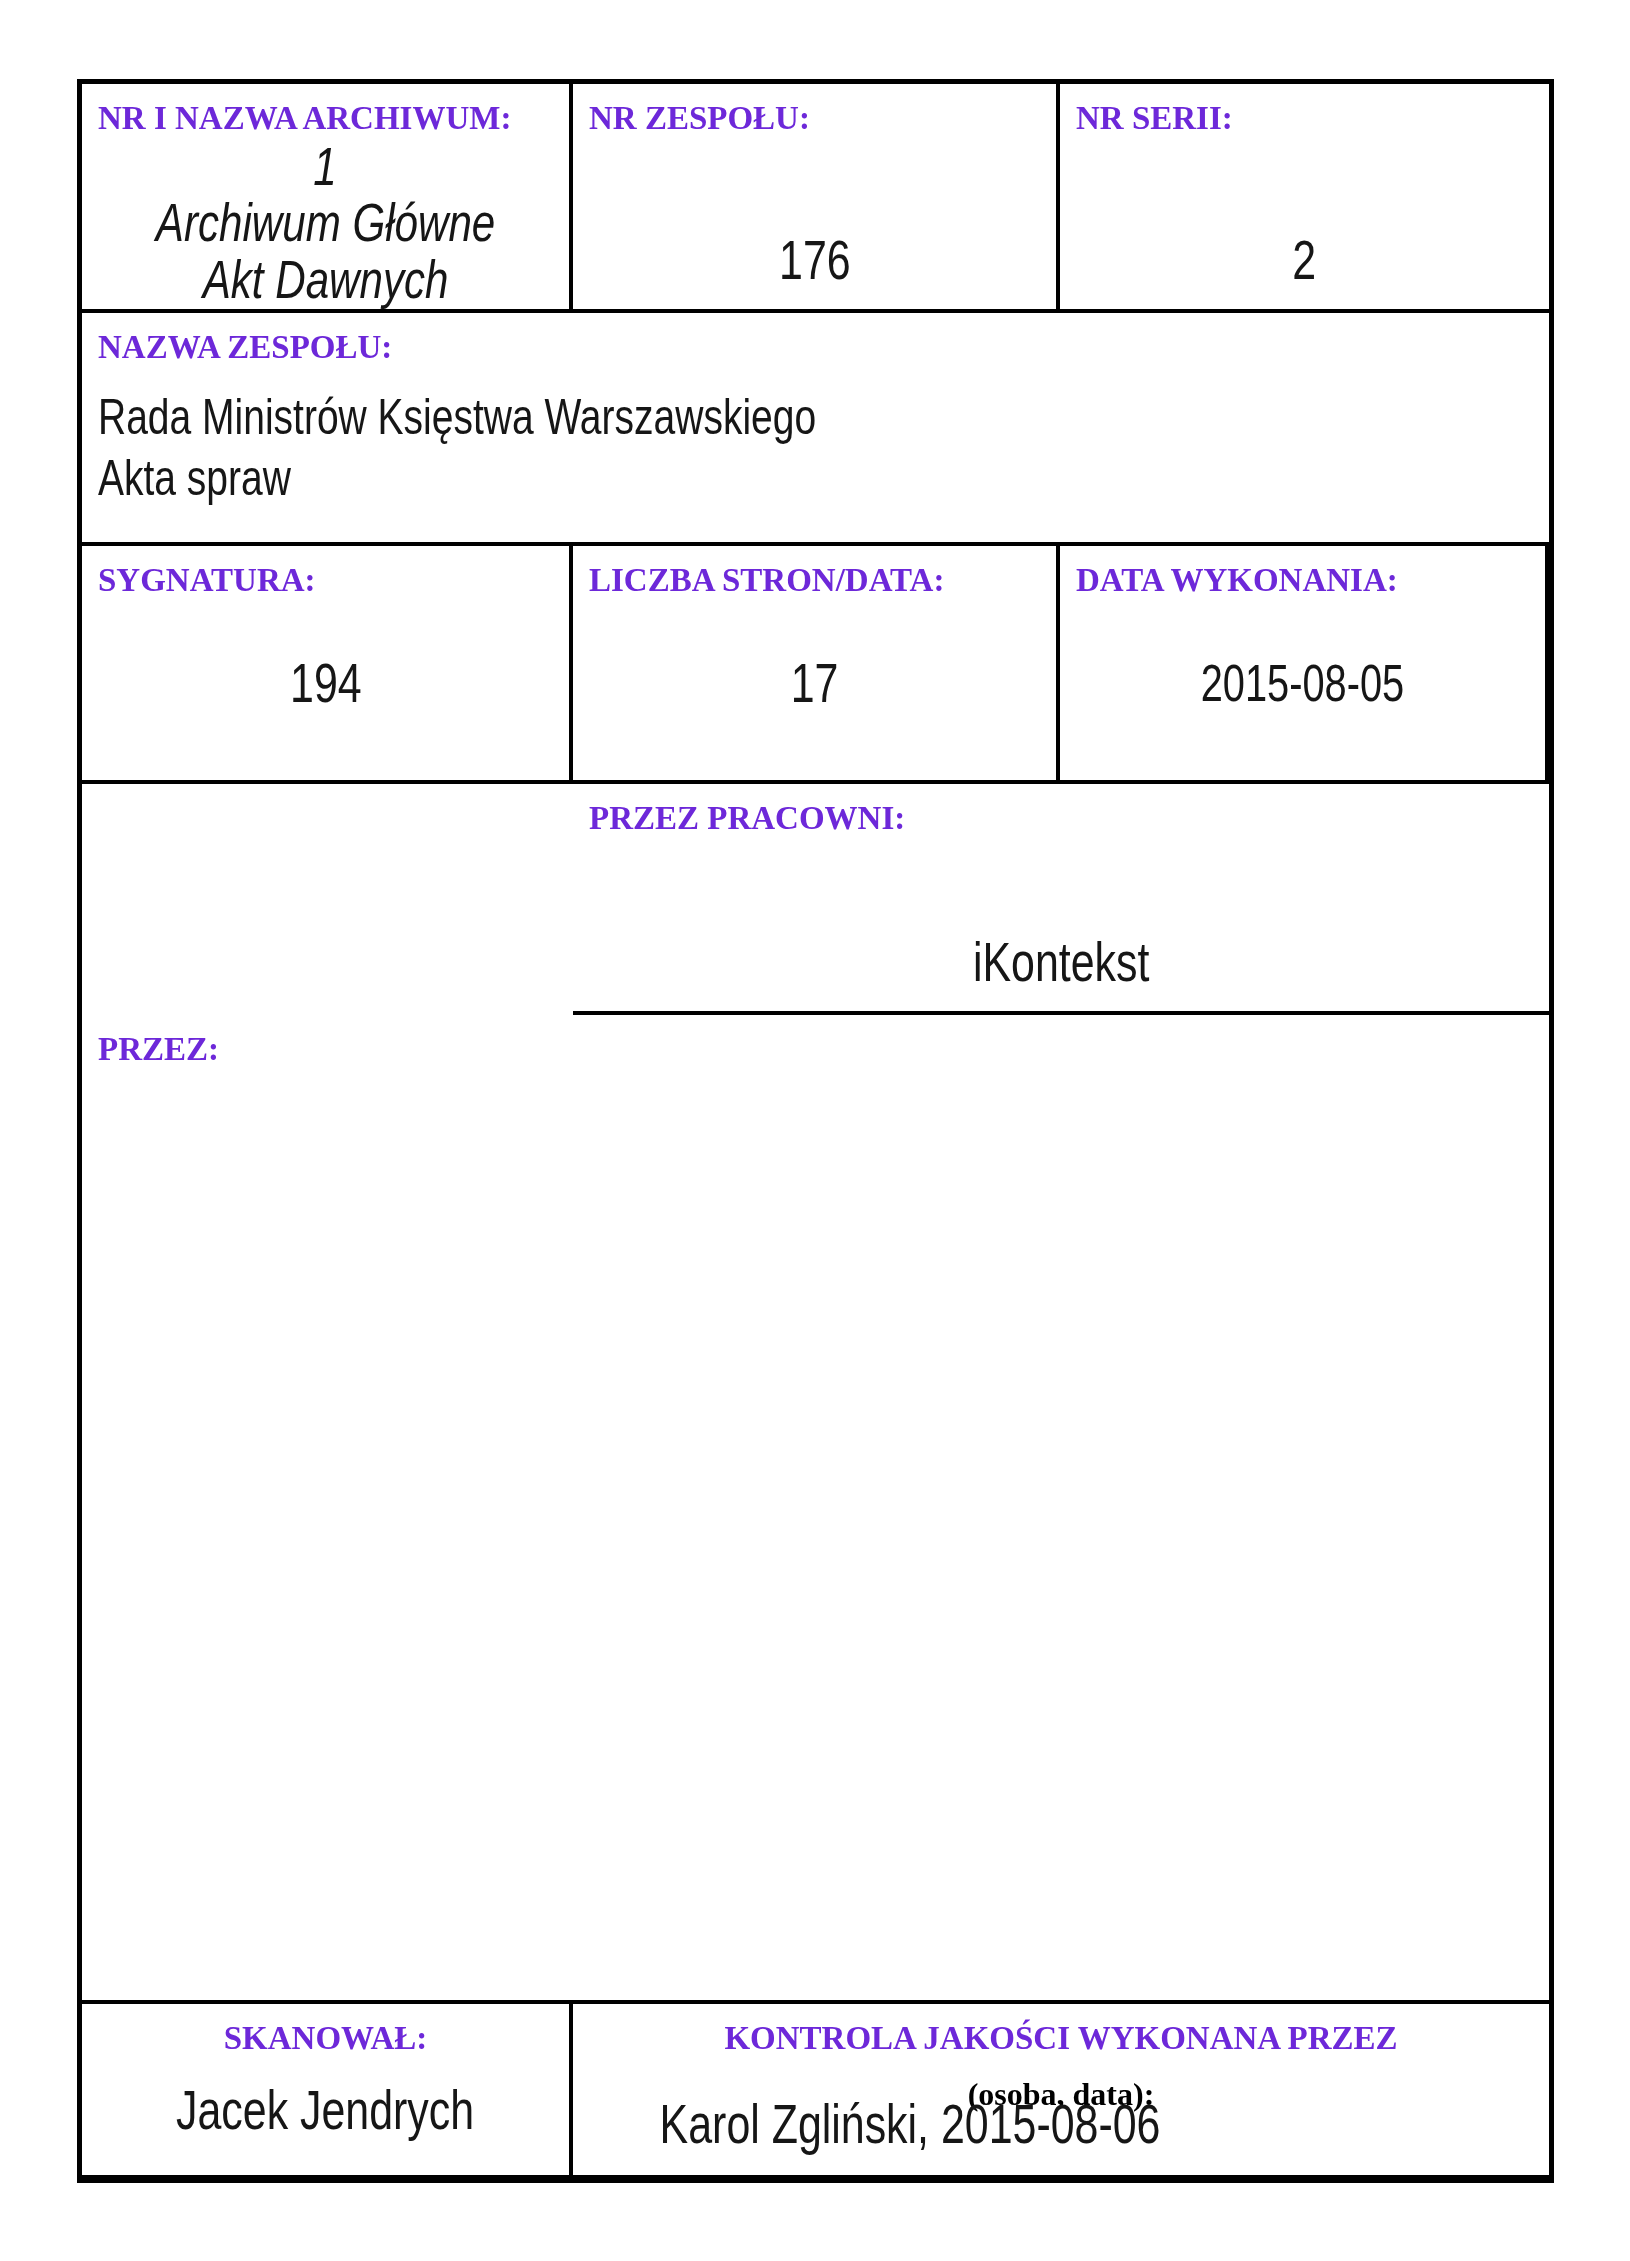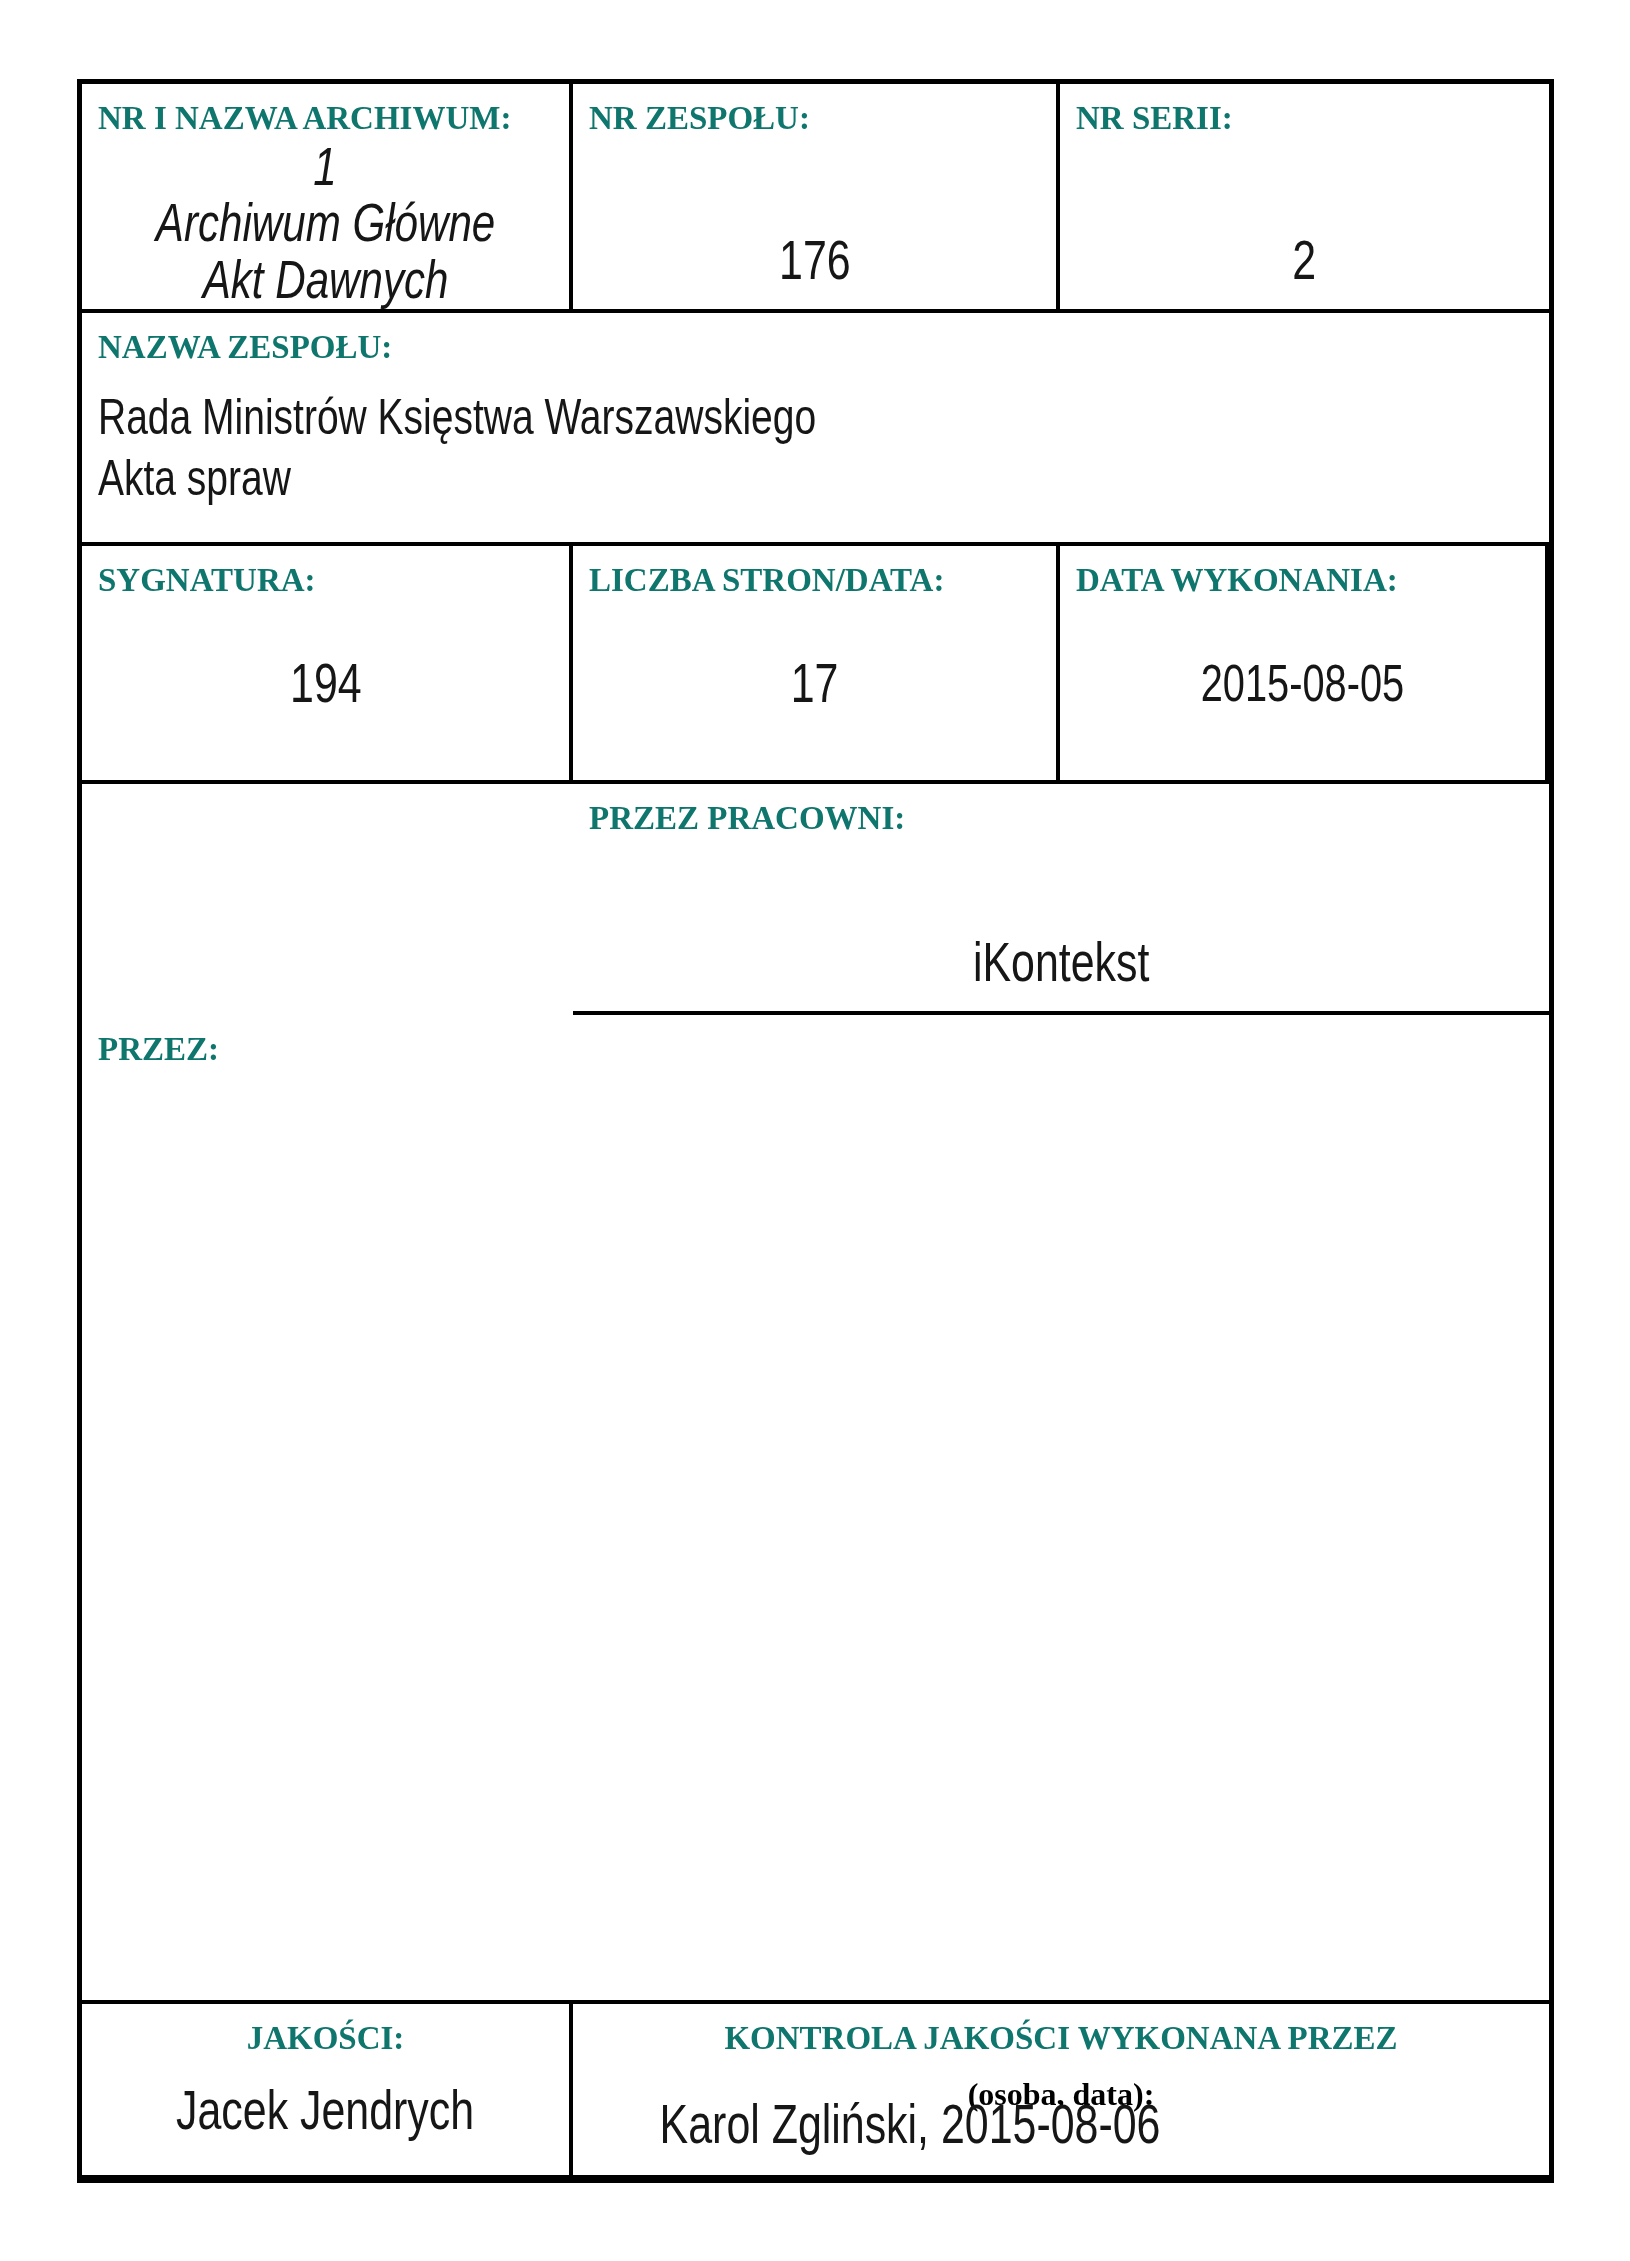--- a/index.html
+++ b/index.html
@@ -41,21 +41,21 @@
   .b-b { border-bottom: 4.6px solid #000; }
   .span-all { grid-column: 1 / 4; }
   .span-23 { grid-column: 2 / 4; }
 
   .label {
     font-family: "Liberation Serif", serif;
     font-weight: 700;
     font-size: 33px;
     line-height: 1.1;
     letter-spacing: 0px;
-    color: #0f766e;
+    color: #6d28d9;
     flex: 0 0 auto;
   }
   .label.center { text-align: center; }
   .label-sub {
     font-family: "Liberation Serif", serif;
     font-weight: 700;
     font-size: 32px;
     text-align: center;
     margin-top: 20px;
     flex: 0 0 auto;
@@ -173,21 +173,21 @@
     </div>
 
     <div class="cell b-b span-all">
       <div class="label">PRZEZ:</div>
       <div class="value-area left">
         <div class="value mid left-origin"></div>
       </div>
     </div>
 
     <div class="cell b-r">
-      <div class="label center">JAKOŚCI:</div>
+      <div class="label center">SKANOWAŁ:</div>
       <div class="value-area">
         <div class="value">Jacek Jendrych</div>
       </div>
     </div>
 
     <div class="cell span-23">
       <div class="label center">KONTROLA JAKOŚCI WYKONANA PRZEZ</div>
       <div class="label-sub">(osoba, data):</div>
       <div class="qc-value-area">
         <div class="value">Karol Zgliński, 2015-08-06</div>

